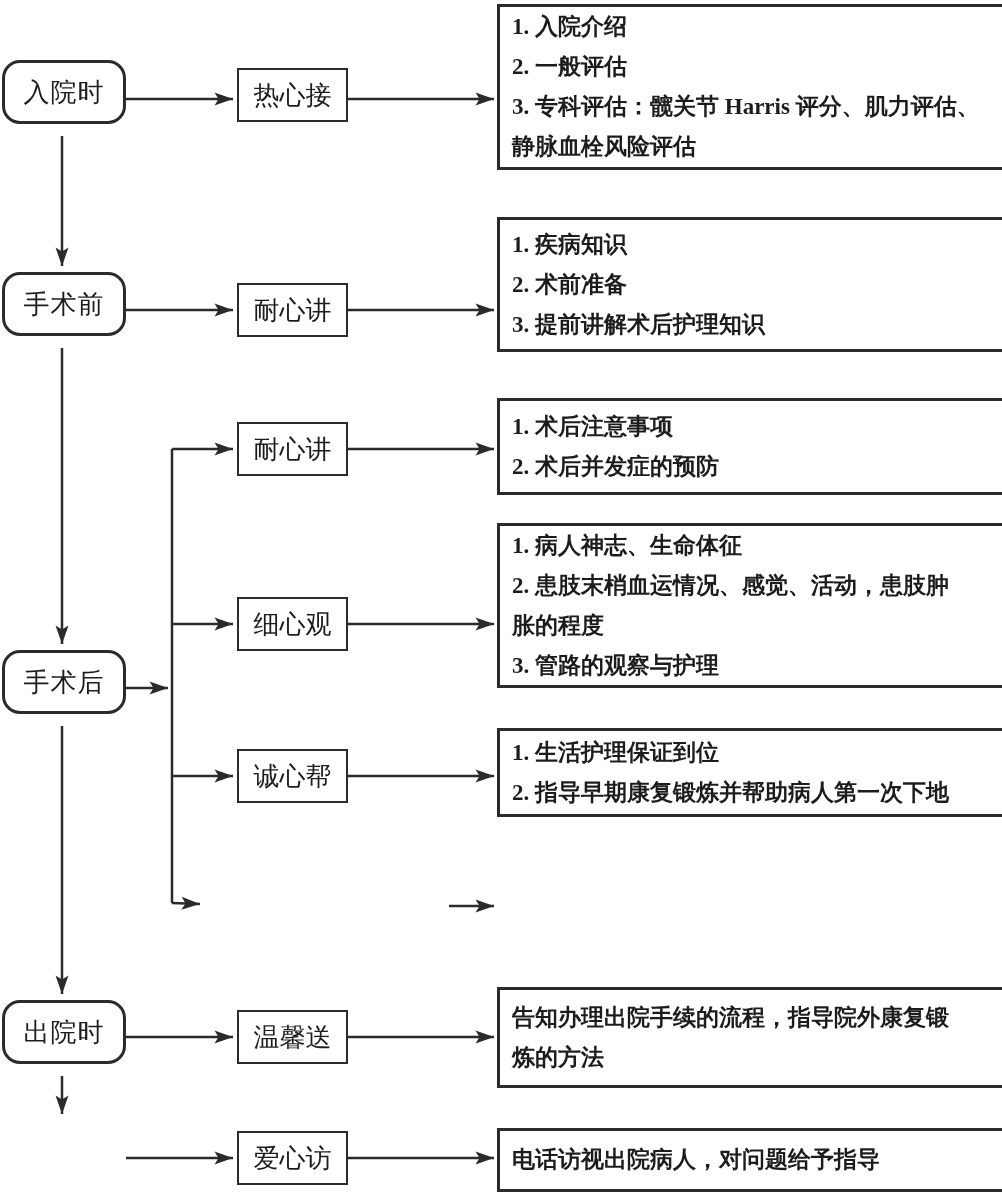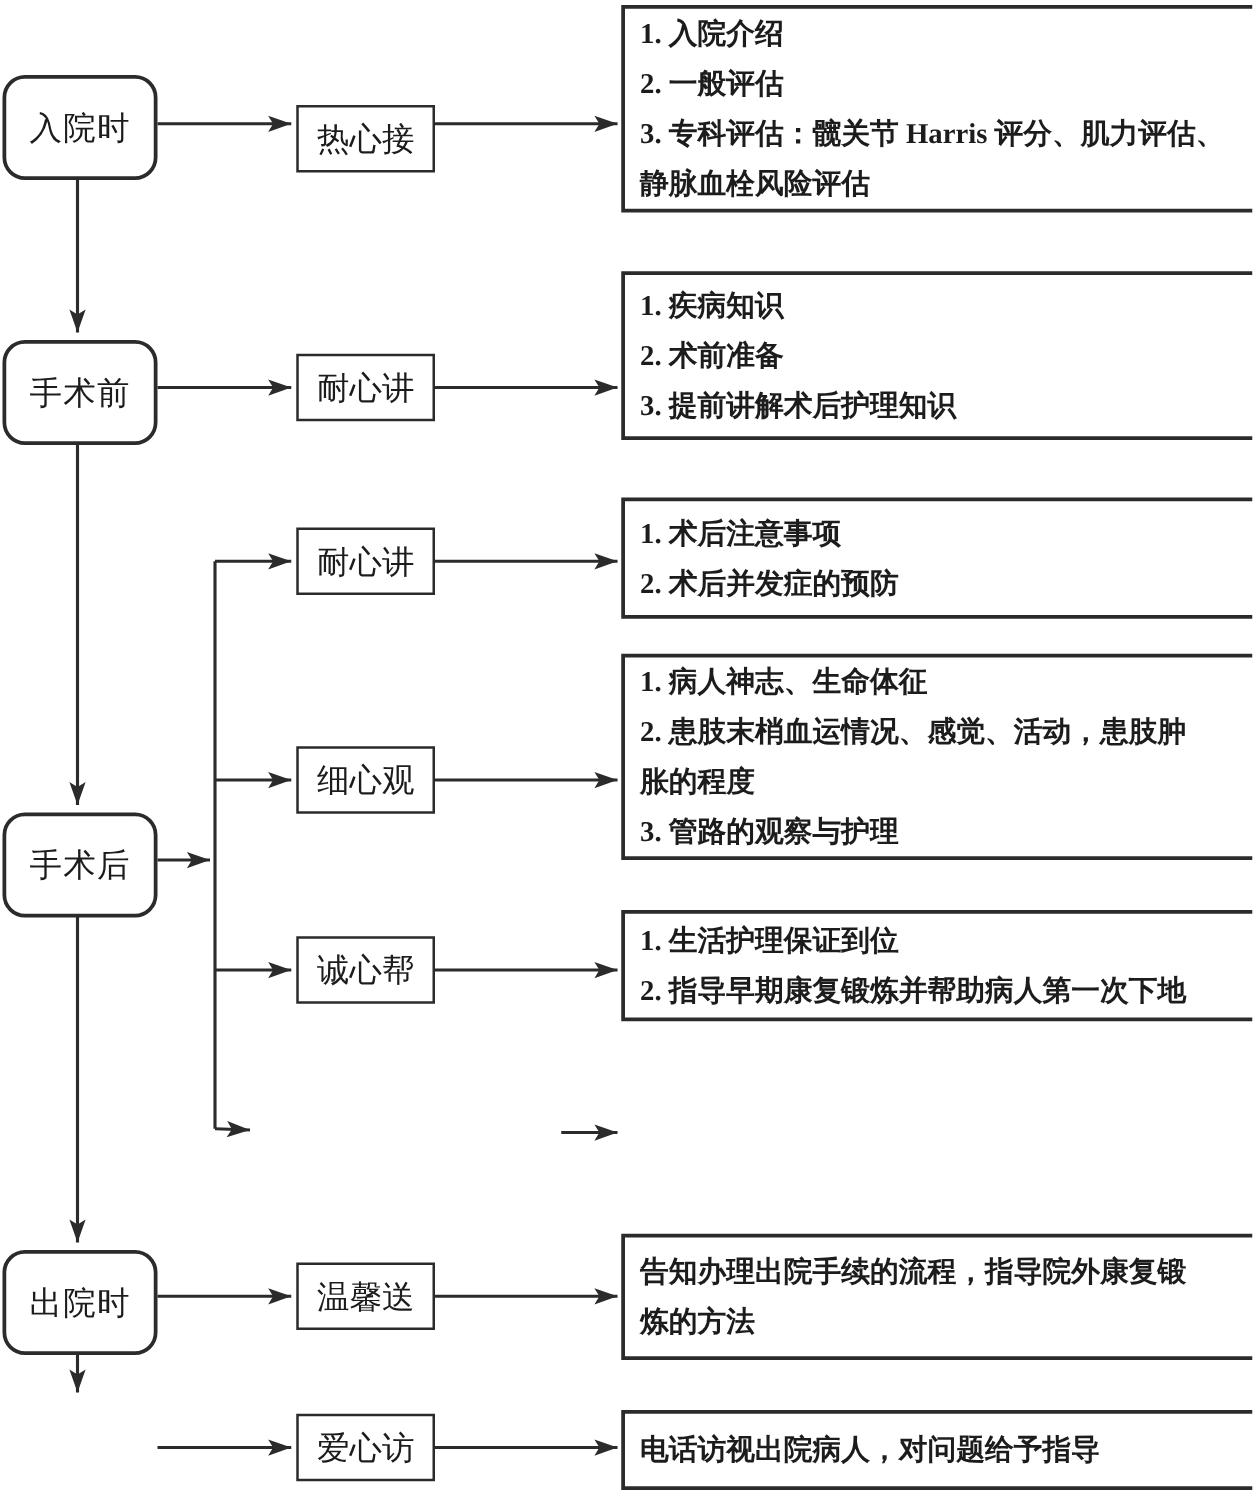--- a/index.html
+++ b/index.html
@@ -3,33 +3,33 @@
 <meta charset="utf-8">
 <style>
   html,body{margin:0;padding:0;background:#ffffff;}
   .canvas{
     position:relative;width:1002px;height:1200px;background:#ffffff;overflow:hidden;
     font-family:"Liberation Serif","DejaVu Serif",serif;color:#1c1c1c;
   }
   .canvas svg.wires{position:absolute;left:0;top:0;width:1002px;height:1200px;}
 
   .stage{
-    position:absolute;left:2px;width:124px;height:84px;box-sizing:border-box;
+    position:absolute;left:2px;width:124px;height:64px;box-sizing:border-box;
     border:3px solid #2b2b2b;border-radius:18px;background:#ffffff;
     display:flex;align-items:center;justify-content:center;
     font-size:26px;letter-spacing:1px;
   }
   .s1{top:60px}.s2{top:272px}.s3{top:650px}.s4{top:1000px}.s5{top:1120px}
 
   .action{
     position:absolute;left:237px;width:111px;height:54px;box-sizing:border-box;
     border:2.5px solid #2b2b2b;background:#ffffff;
     display:flex;align-items:center;justify-content:center;font-size:26px;
   }
-  .a1{top:84px}.a2{top:283px}.a3{top:422px}.a4{top:597px}.a5{top:749px}.a6{top:1010px}.a7{top:1131px}
+  .a1{top:68px}.a2{top:283px}.a3{top:422px}.a4{top:597px}.a5{top:749px}.a6{top:1010px}.a7{top:1131px}
 
   .ellipse{
     position:absolute;left:203px;top:867px;width:247px;height:78px;box-sizing:border-box;
     border:2.5px solid #2b2b2b;border-radius:50%;background:#ffffff;
     display:flex;align-items:center;justify-content:center;font-size:24px;
   }
 
   .detail{
     position:absolute;left:497px;width:516px;box-sizing:border-box;
     border:3px solid #2b2b2b;background:#ffffff;

